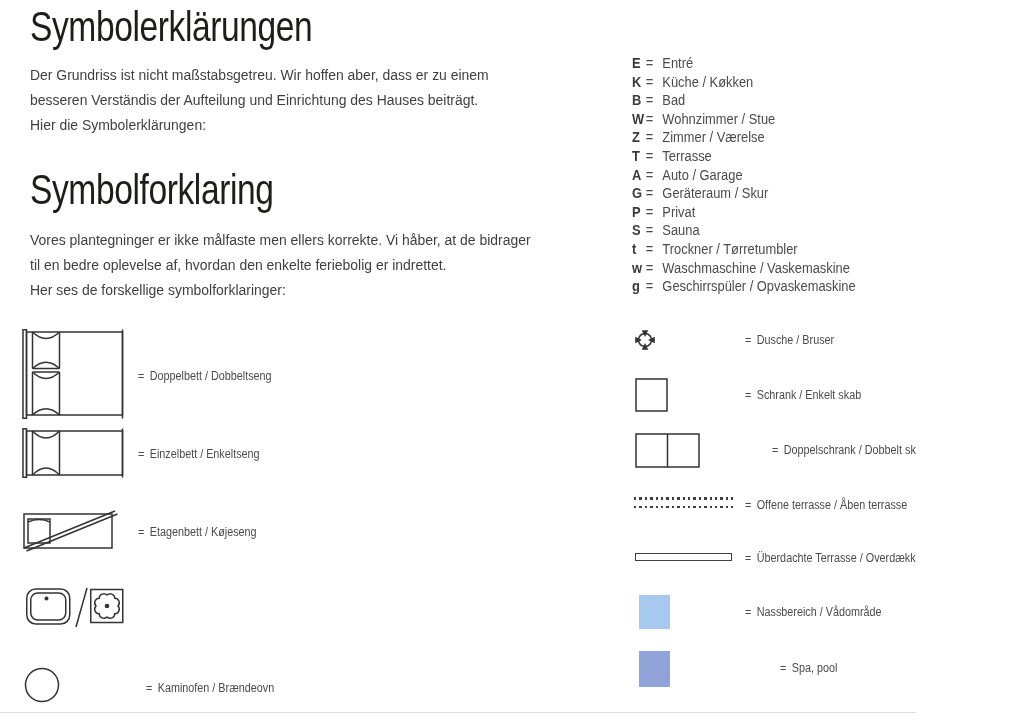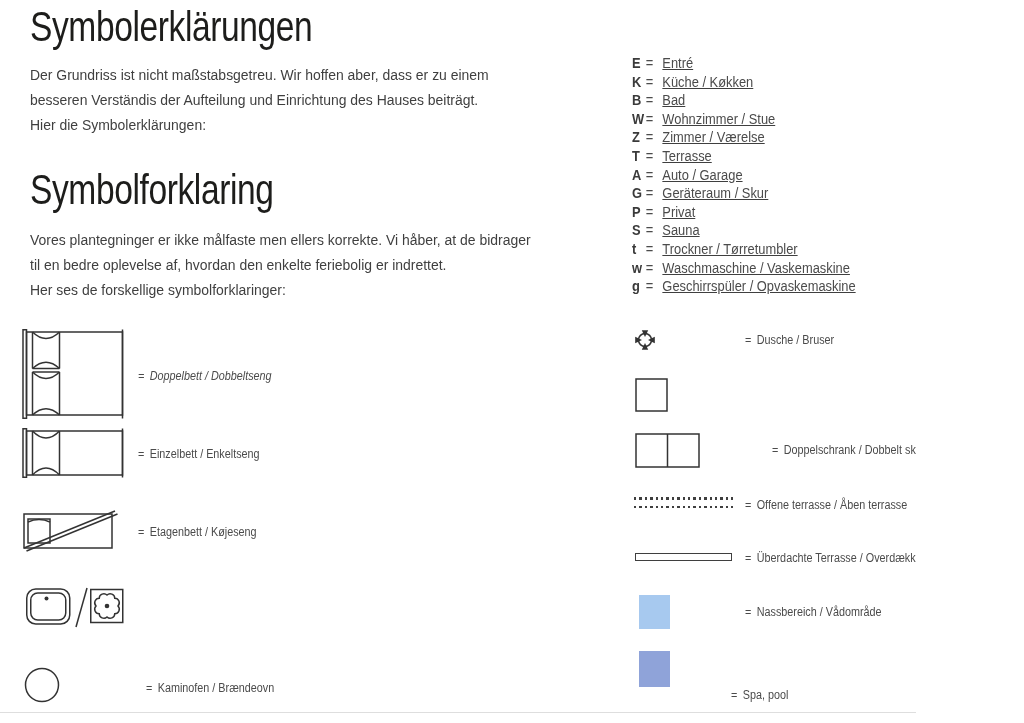--- a/index.html
+++ b/index.html
@@ -36,21 +36,21 @@
   <h1 class="title abs" style="left:30px;top:2px;">Symbolerklärungen</h1>
   <div class="intro abs" style="left:30px;top:62px;width:600px;">Der Grundriss ist nicht maßstabsgetreu. Wir hoffen aber, dass er zu einem
 besseren Verständis der Aufteilung und Einrichtung des Hauses beiträgt.
 Hier die Symbolerklärungen:</div>
 
   <h1 class="title abs" style="left:30px;top:165px;">Symbolforklaring</h1>
   <div class="intro abs" style="left:30px;top:227px;width:620px;">Vores plantegninger er ikke målfaste men ellers korrekte. Vi håber, at de bidrager
 til en bedre oplevelse af, hvordan den enkelte feriebolig er indrettet.
 Her ses de forskellige symbolforklaringer:</div>
 
-  <div class="abs" style="left:632px;top:54px;text-decoration:underline;">
+  <div class="abs" style="left:632px;top:54px;">
     <div class="abbr-row"><span class="abbr-letter">E</span><span class="abbr-eq">=</span><span class="abbr-text">Entré</span></div>
     <div class="abbr-row"><span class="abbr-letter">K</span><span class="abbr-eq">=</span><span class="abbr-text">Küche / Køkken</span></div>
     <div class="abbr-row"><span class="abbr-letter">B</span><span class="abbr-eq">=</span><span class="abbr-text">Bad</span></div>
     <div class="abbr-row"><span class="abbr-letter">W</span><span class="abbr-eq">=</span><span class="abbr-text">Wohnzimmer / Stue</span></div>
     <div class="abbr-row"><span class="abbr-letter">Z</span><span class="abbr-eq">=</span><span class="abbr-text">Zimmer / Værelse</span></div>
     <div class="abbr-row"><span class="abbr-letter">T</span><span class="abbr-eq">=</span><span class="abbr-text">Terrasse</span></div>
     <div class="abbr-row"><span class="abbr-letter">A</span><span class="abbr-eq">=</span><span class="abbr-text">Auto / Garage</span></div>
     <div class="abbr-row"><span class="abbr-letter">G</span><span class="abbr-eq">=</span><span class="abbr-text">Geräteraum / Skur</span></div>
     <div class="abbr-row"><span class="abbr-letter">P</span><span class="abbr-eq">=</span><span class="abbr-text">Privat</span></div>
     <div class="abbr-row"><span class="abbr-letter">S</span><span class="abbr-eq">=</span><span class="abbr-text">Sauna</span></div>
@@ -67,21 +67,21 @@
     <line class="stroke" x1="38.5" y1="3" x2="38.5" y2="39.5"></line>
     <line class="stroke" x1="11.5" y1="39.5" x2="38.5" y2="39.5"></line>
     <path class="stroke" d="M11.5,3 Q25,16 38.5,3"></path>
     <path class="stroke" d="M11.5,39.5 Q25,27 38.5,39.5"></path>
     <line class="stroke" x1="11.5" y1="43" x2="11.5" y2="86"></line>
     <line class="stroke" x1="38.5" y1="43" x2="38.5" y2="86"></line>
     <line class="stroke" x1="11.5" y1="43" x2="38.5" y2="43"></line>
     <path class="stroke" d="M11.5,43 Q25,56 38.5,43"></path>
     <path class="stroke" d="M11.5,86 Q25,73.5 38.5,86"></path>
   </svg>
-  <div class="abs legend-label" style="left:138px;top:367px;font-style:italic;">
+  <div class="abs legend-label" style="left:138px;top:367px;">
     <span class="cx"><span class="eq">=</span><span>Doppelbett / Dobbeltseng</span></span>
   </div>
 
   <svg class="abs" style="left:21px;top:428px;" width="106" height="50" viewBox="0 0 106 50">
     <rect class="stroke" x="2" y="0.75" width="3.5" height="48.5"></rect>
     <rect class="stroke" x="5.5" y="3" width="96" height="44"></rect>
     <line class="stroke" x1="101.5" y1="0.5" x2="101.5" y2="49.5"></line>
     <line class="stroke" x1="11.5" y1="3" x2="11.5" y2="47"></line>
     <line class="stroke" x1="38.5" y1="3" x2="38.5" y2="47"></line>
     <path class="stroke" d="M11.5,3 Q25,17 38.5,3"></path>
@@ -126,20 +126,23 @@
     <polygon points="1.2,7.8 1.2,14.2 8,11" fill="#333"></polygon>
     <polygon points="20.8,7.8 20.8,14.2 14,11" fill="#333"></polygon>
   </svg>
   <div class="abs legend-label" style="left:745px;top:331px;">
     <span class="cx"><span class="eq">=</span><span>Dusche / Bruser</span></span>
   </div>
 
   <svg class="abs" style="left:635px;top:378px;" width="34" height="34" viewBox="0 0 34 34">
     <rect class="stroke" x="1" y="1" width="31" height="32" stroke-width="1.8"></rect>
   </svg>
+  <div class="abs legend-label" style="left:745px;top:386px;">
+    <span class="cx"><span class="eq">=</span><span>Schrank / Enkelt skab</span></span>
+  </div>
 
   <svg class="abs" style="left:635px;top:433px;" width="66" height="36" viewBox="0 0 66 36">
     <rect class="stroke" x="1" y="1" width="63" height="33" stroke-width="1.8"></rect>
     <line class="stroke" x1="32.5" y1="1" x2="32.5" y2="34" stroke-width="1.8"></line>
   </svg>
   <div class="abs legend-label" style="left:745px;top:441px;margin-left:27px;">
     <span class="cx"><span class="eq">=</span><span>Doppelschrank / Dobbelt skab</span></span>
   </div>
 
   <div class="abs" style="left:634px;top:497px;width:99px;">
@@ -154,18 +157,18 @@
   <div class="abs legend-label" style="left:745px;top:549px;">
     <span class="cx"><span class="eq">=</span><span>Überdachte Terrasse / Overdækket terrasse</span></span>
   </div>
 
   <div class="abs blue-square" style="left: 639px; top: 595px; height: 34px; background-color: rgb(167, 201, 239);"></div>
   <div class="abs legend-label" style="left:745px;top:603px;">
     <span class="cx"><span class="eq">=</span><span>Nassbereich / Vådområde</span></span>
   </div>
 
   <div class="abs blue-square" style="left: 639px; top: 651px; height: 36px; background-color: rgb(143, 163, 217);"></div>
-  <div class="abs legend-label" style="left:731px;top:659px;margin-top:27px;">
+  <div class="abs legend-label" style="left:780px;top:659px;">
     <span class="cx"><span class="eq">=</span><span>Spa, pool</span></span>
   </div>
 
   <div class="abs hairline"></div>
 </div>
 
 </body></html>

